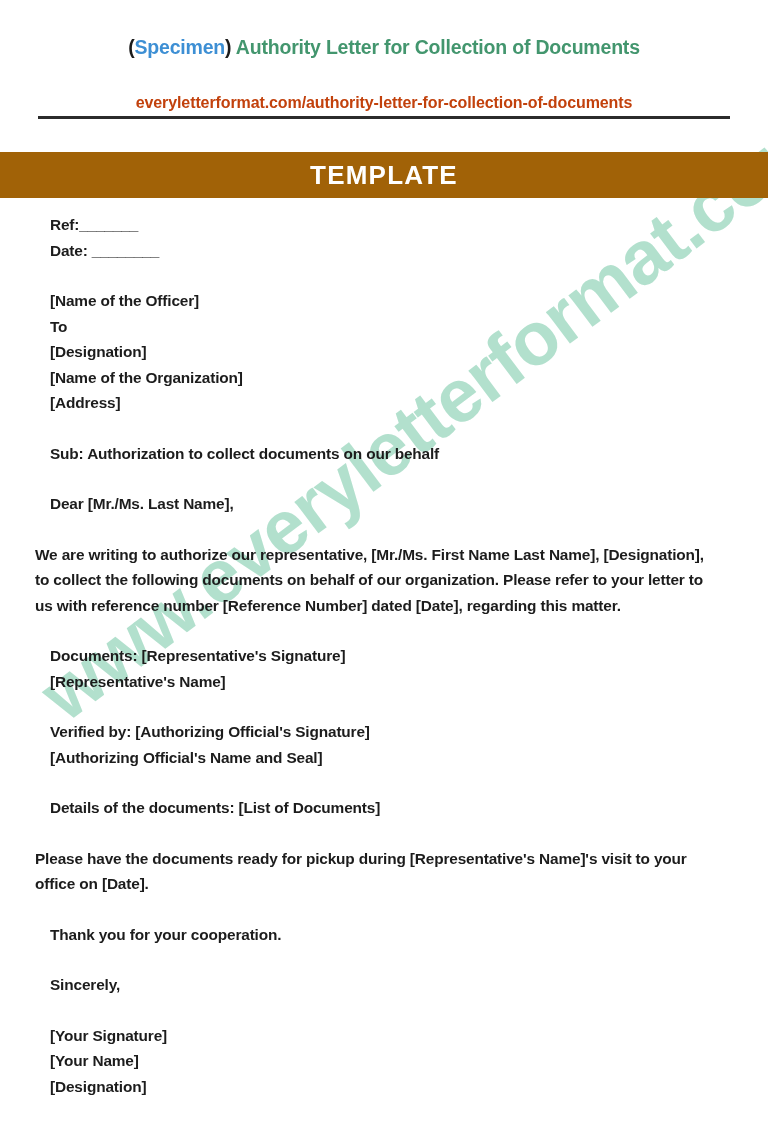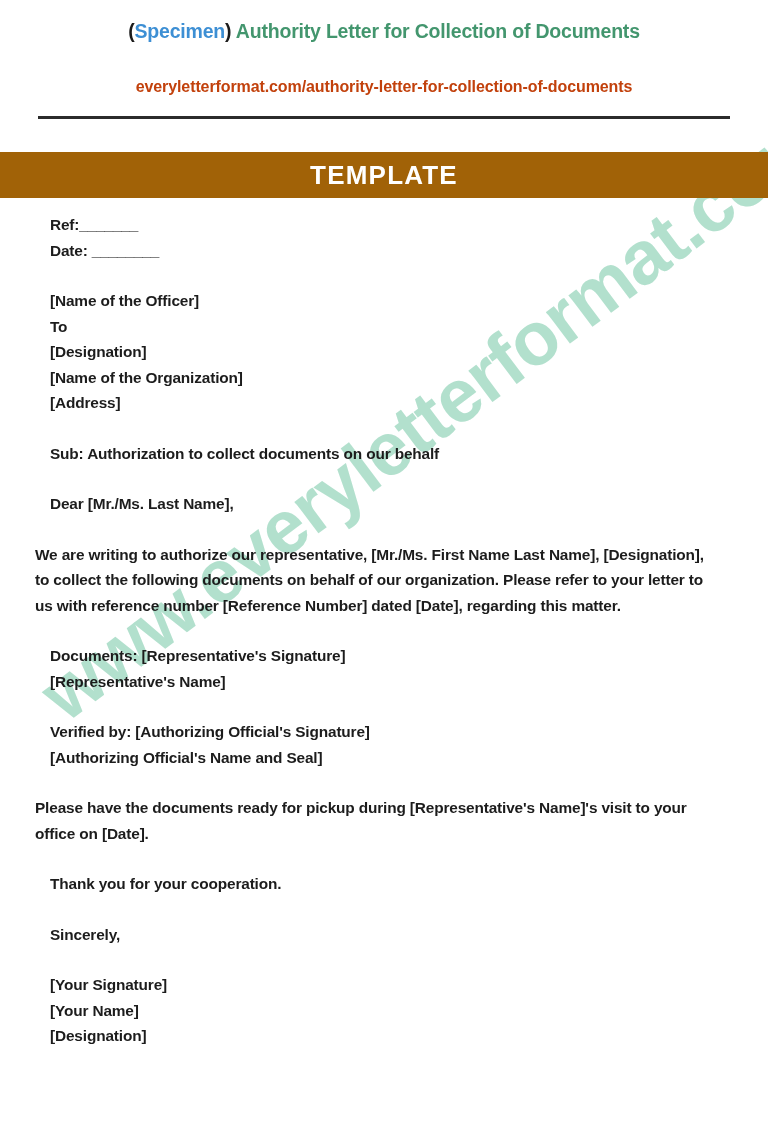--- a/index.html
+++ b/index.html
@@ -47,21 +47,21 @@
   .content {
     position: relative;
     z-index: 2;
   }
   .doc-title {
     text-align: center;
     font-size: 19.5px;
     font-weight: bold;
     color: #43966e;
     margin: 0;
-    padding-top: 20px;
+    padding-top: 36px;
     letter-spacing: -0.2px;
   }
   .doc-title .paren {
     color: #1b1b1b;
   }
   .doc-title .specimen {
     color: #3d8fd4;
   }
   .doc-url {
     text-align: center;
@@ -173,20 +173,23 @@
       <div class="block">
         <span class="line">Documents: [Representative's Signature]</span>
         <span class="line">[Representative's Name]</span>
       </div>
 
       <div class="block">
         <span class="line">Verified by: [Authorizing Official's Signature]</span>
         <span class="line">[Authorizing Official's Name and Seal]</span>
       </div>
 
+      <div class="block">
+        <span class="line">Details of the documents: [List of Documents]</span>
+      </div>
 
       <p class="para">Please have the documents ready for pickup during [Representative's Name]'s visit to your office on [Date].</p>
 
       <div class="block">
         <span class="line">Thank you for your cooperation.</span>
       </div>
 
       <div class="block">
         <span class="line">Sincerely,</span>
       </div>

